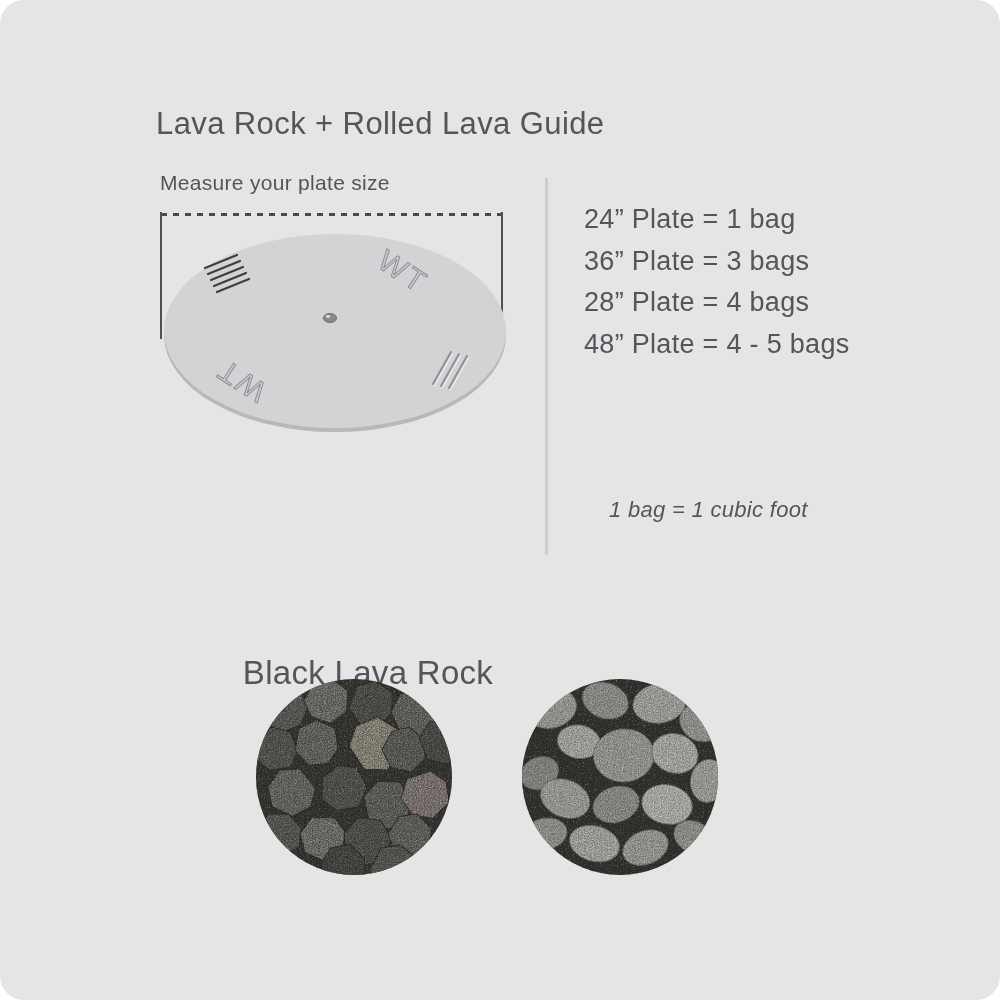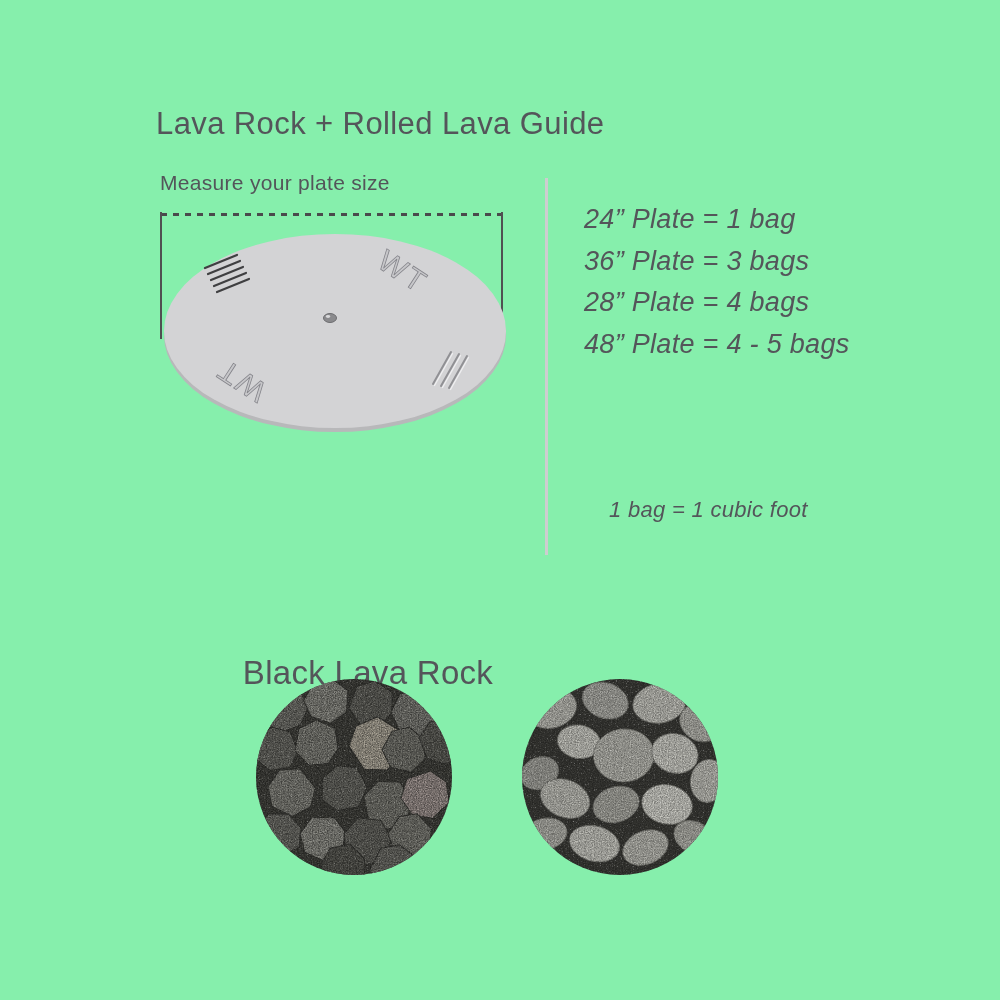--- a/index.html
+++ b/index.html
@@ -1,32 +1,32 @@
 <!DOCTYPE html>
 <html><head>
 <meta charset="utf-8">
 <style>
   html,body{margin:0;padding:0;background:#ffffff;}
   .canvas{
-    position:relative;width:1000px;height:1000px;background:#86efac;overflow:hidden;
-    font-family:"Liberation Sans", sans-serif;color:#54555a;
+    position:relative;width:1000px;height:1000px;background:#e5e5e5;overflow:hidden;
+    font-family:"Liberation Sans", sans-serif;color:#54555a;border-radius:24px;
   }
   .abs{position:absolute;}
   .title{left:156px;top:106px;font-size:31px;font-weight:400;letter-spacing:.4px;}
   .measure-label{left:160px;top:171px;font-size:21px;letter-spacing:.3px;}
   .dash-line{left:161px;top:213px;width:341px;height:3px;
     background:repeating-linear-gradient(90deg,#4a4a4c 0 6px,transparent 6px 12px);}
   .tick{top:212px;width:2px;height:127px;background:#505052;}
   .tick-left{left:160px;} .tick-right{left:501px;}
   .plate{left:161px;top:234px;width:348px;height:206px;}
   .engrave{font-family:"Liberation Sans",sans-serif;font-size:30px;font-weight:300;
     letter-spacing:3px;fill:#c7c7ca;stroke:#84848a;stroke-width:.8;text-anchor:middle;}
   .divider{left:545px;top:178px;width:3px;height:377px;background:#cdcdcf;}
   .size-list{left:584px;top:199px;margin:0;padding:0;list-style:none;
-    font-size:27px;line-height:41.6px;letter-spacing:.3px;font-style:italic;}
+    font-size:27px;line-height:41.6px;letter-spacing:.3px;}
   .note{left:609px;top:497px;font-size:22px;font-style:italic;letter-spacing:.3px;}
   .product-label{top:654px;font-size:33px;letter-spacing:.3px;transform:translateX(-50%);white-space:nowrap;}
   .label-black{left:368px;} .label-rolled{left:621px;}
   .photo{top:679px;width:196px;height:196px;border-radius:50%;overflow:hidden;}
   .photo-black{left:256px;} .photo-rolled{left:522px;}
   .photo svg{display:block;width:100%;height:100%;}
 </style>
 </head>
 <body>
 

